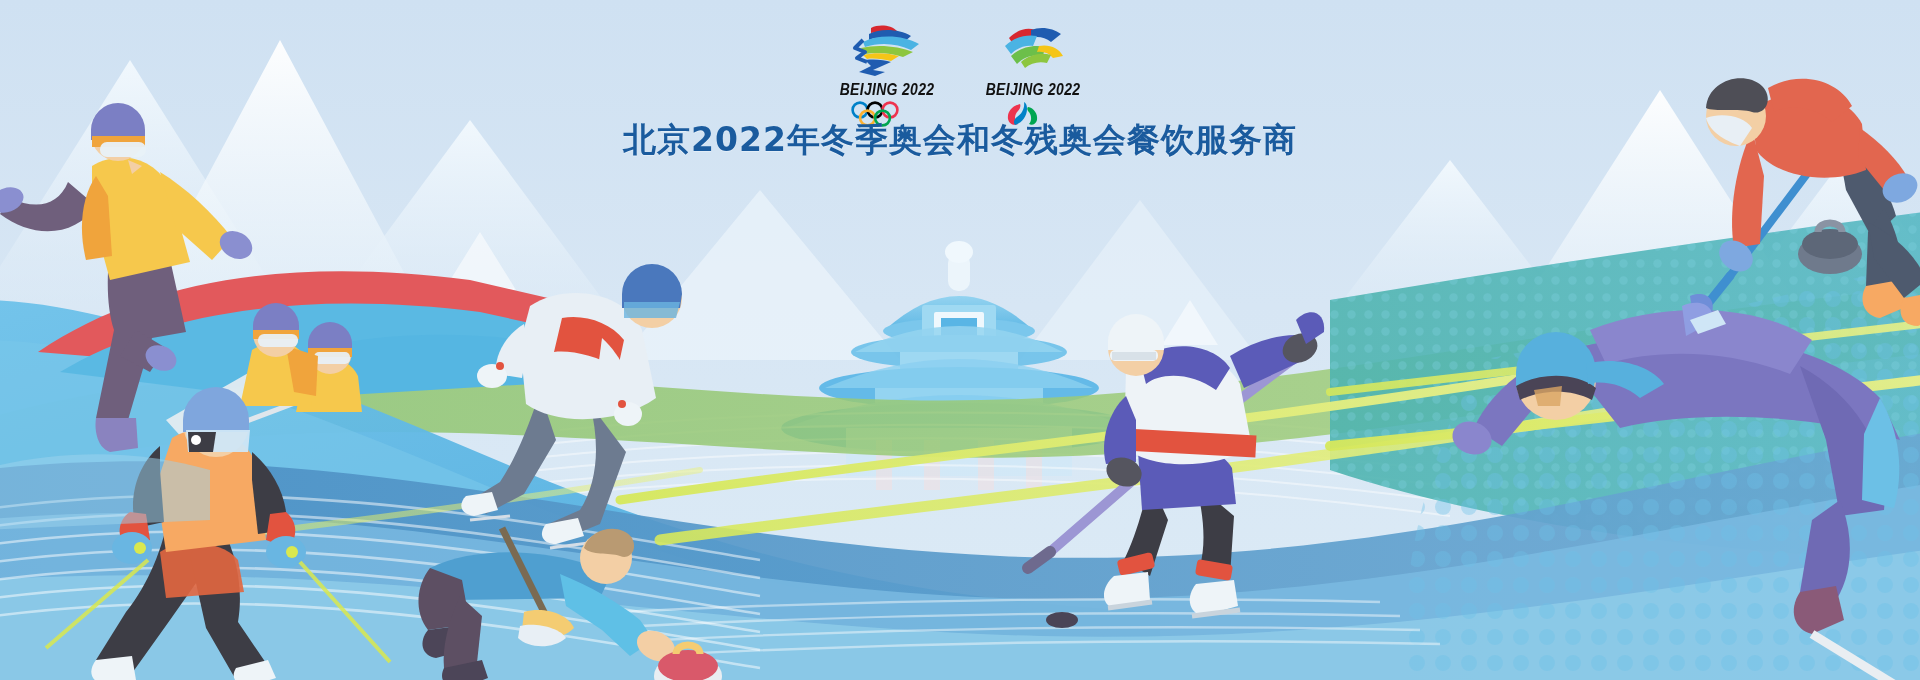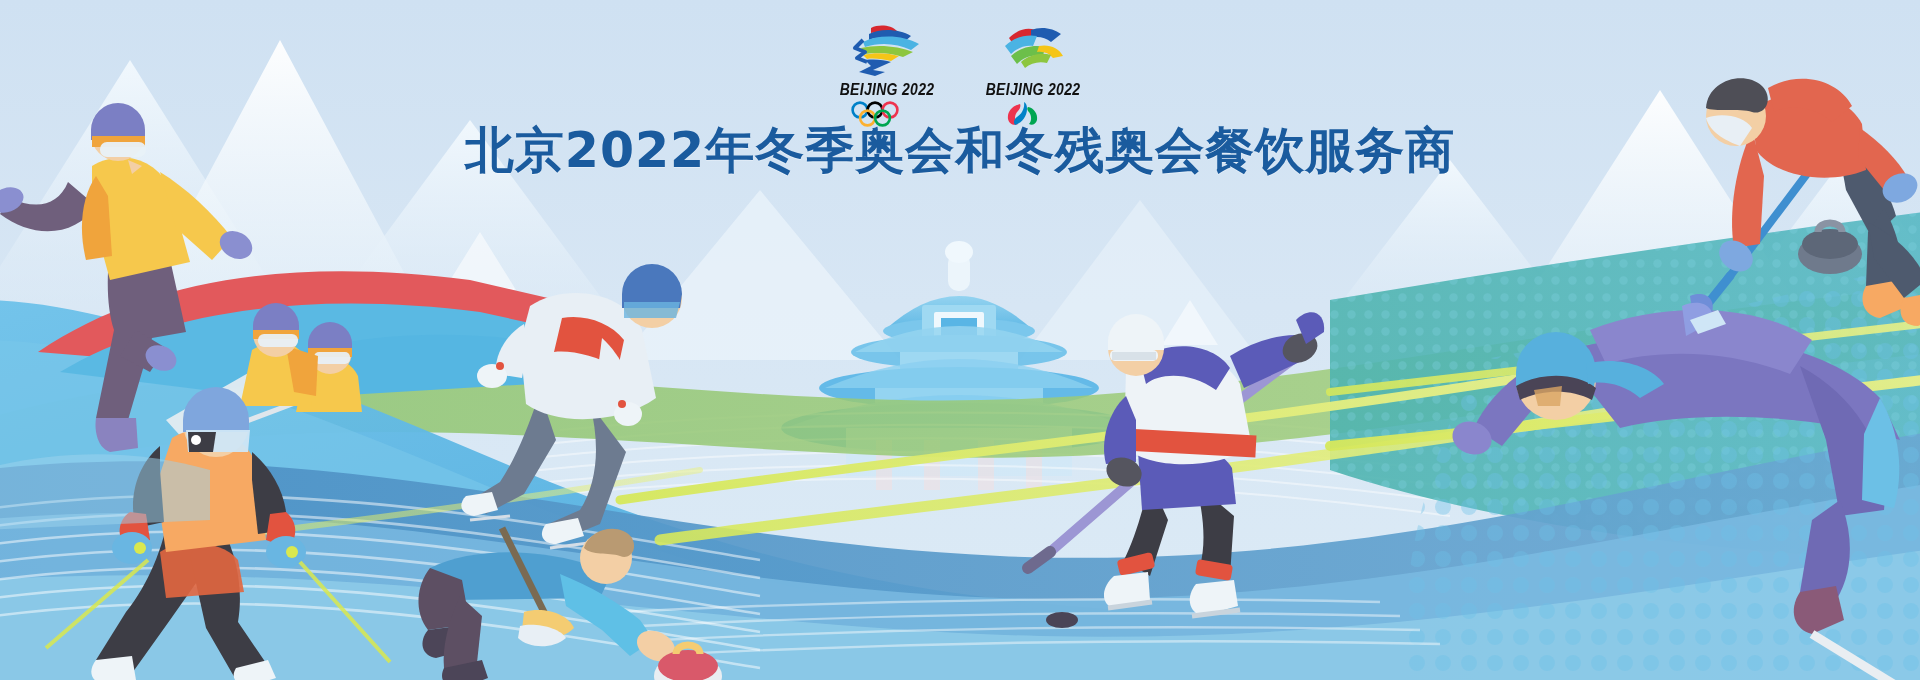--- a/index.html
+++ b/index.html
@@ -31,21 +31,21 @@
     transform:scaleY(1.12);
   }
   .logo-rings { margin-top:4px; height:26px; }
 
   
   #title {
     position:absolute; left:0; top:118px; width:1920px;
     text-align:center;
     font-family:"DejaVu Sans","Liberation Sans",sans-serif;
     font-weight:bold;
-    font-size:49px;
+    font-size:33px;
     letter-spacing:1px;
     color:#1a5b9e;
     text-shadow:0 1px 0 rgba(255,255,255,.35);
     pointer-events:none;
     white-space:nowrap;
   }
 </style>
 </head>
 <body>
 

